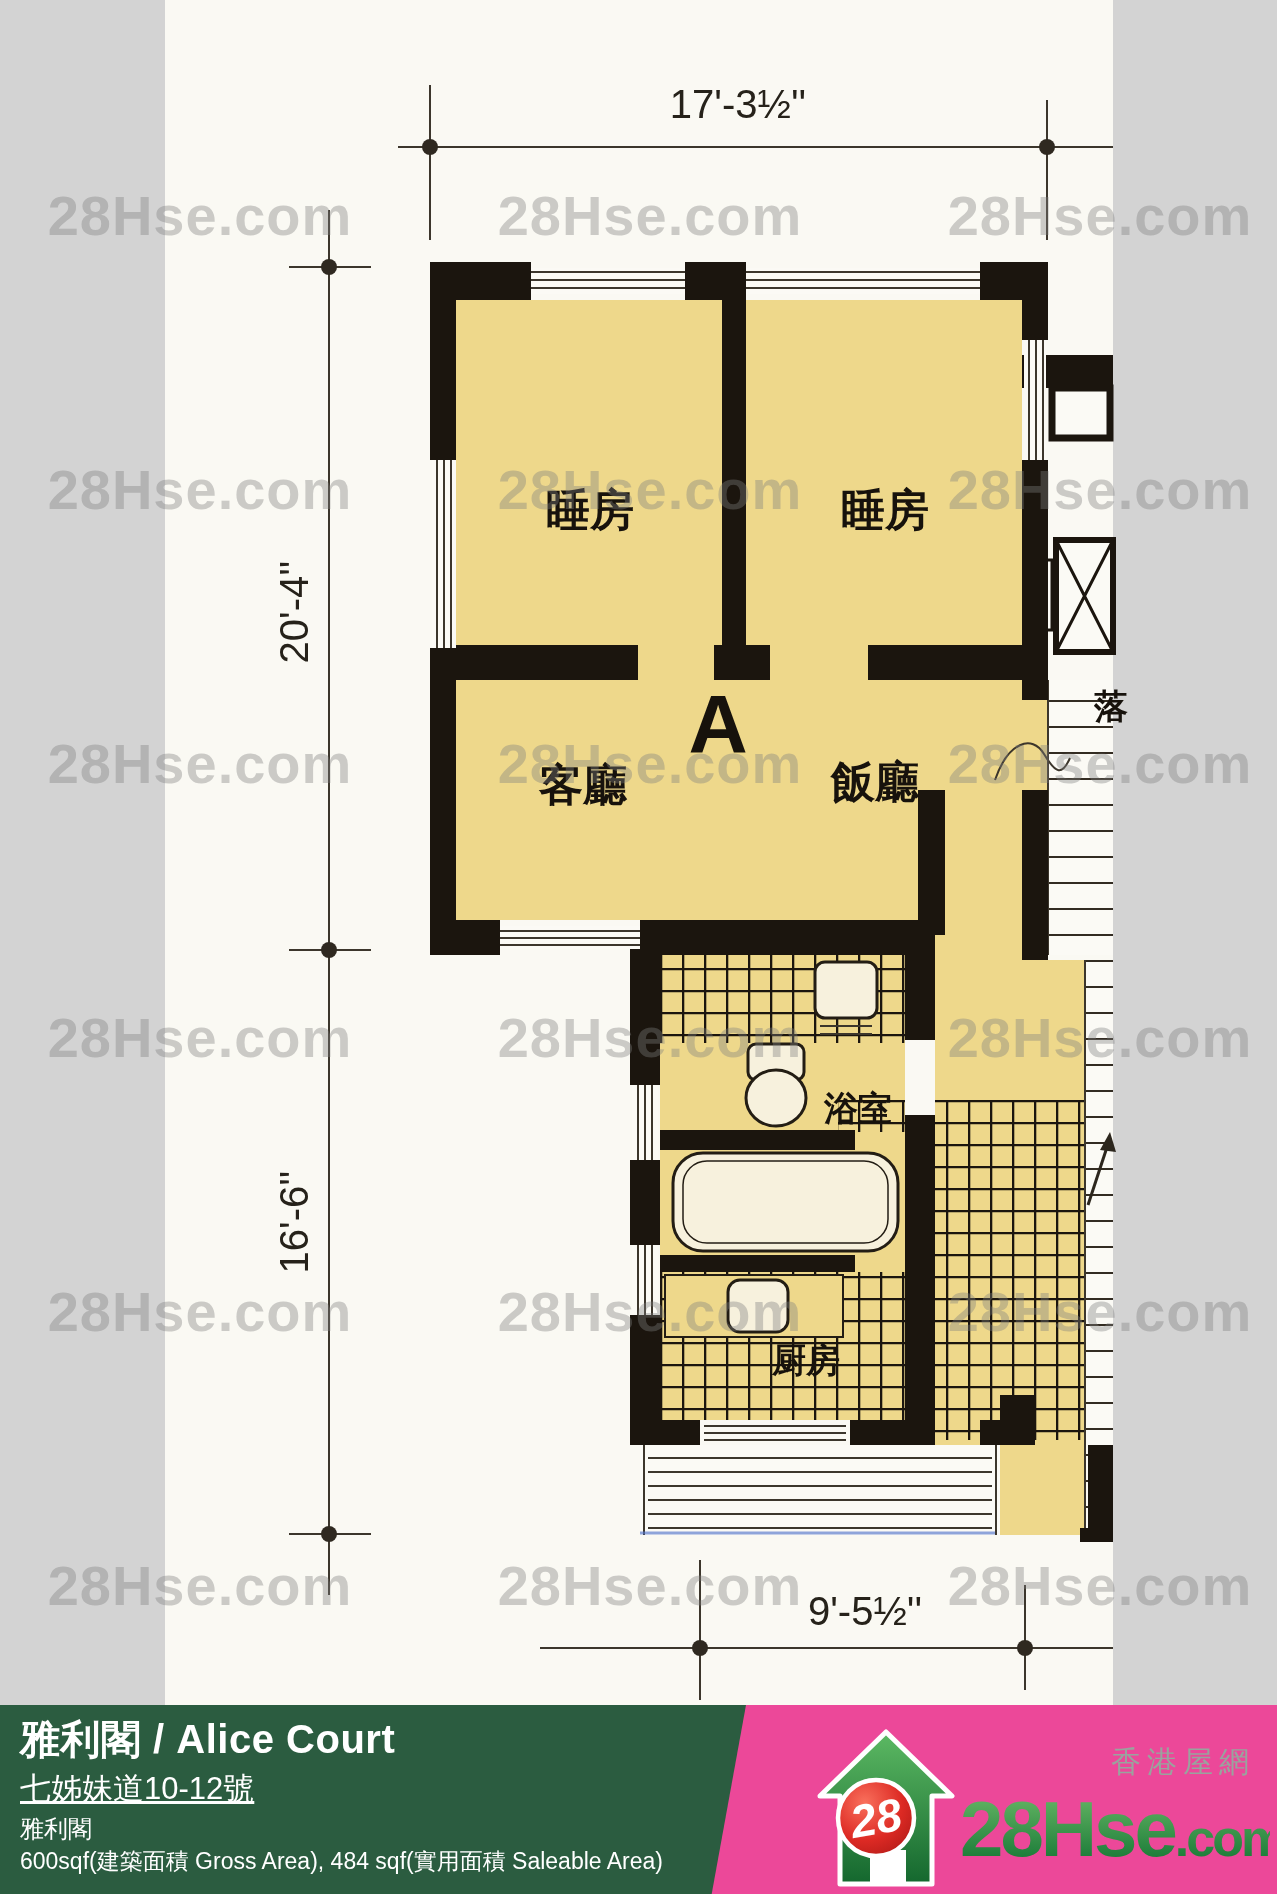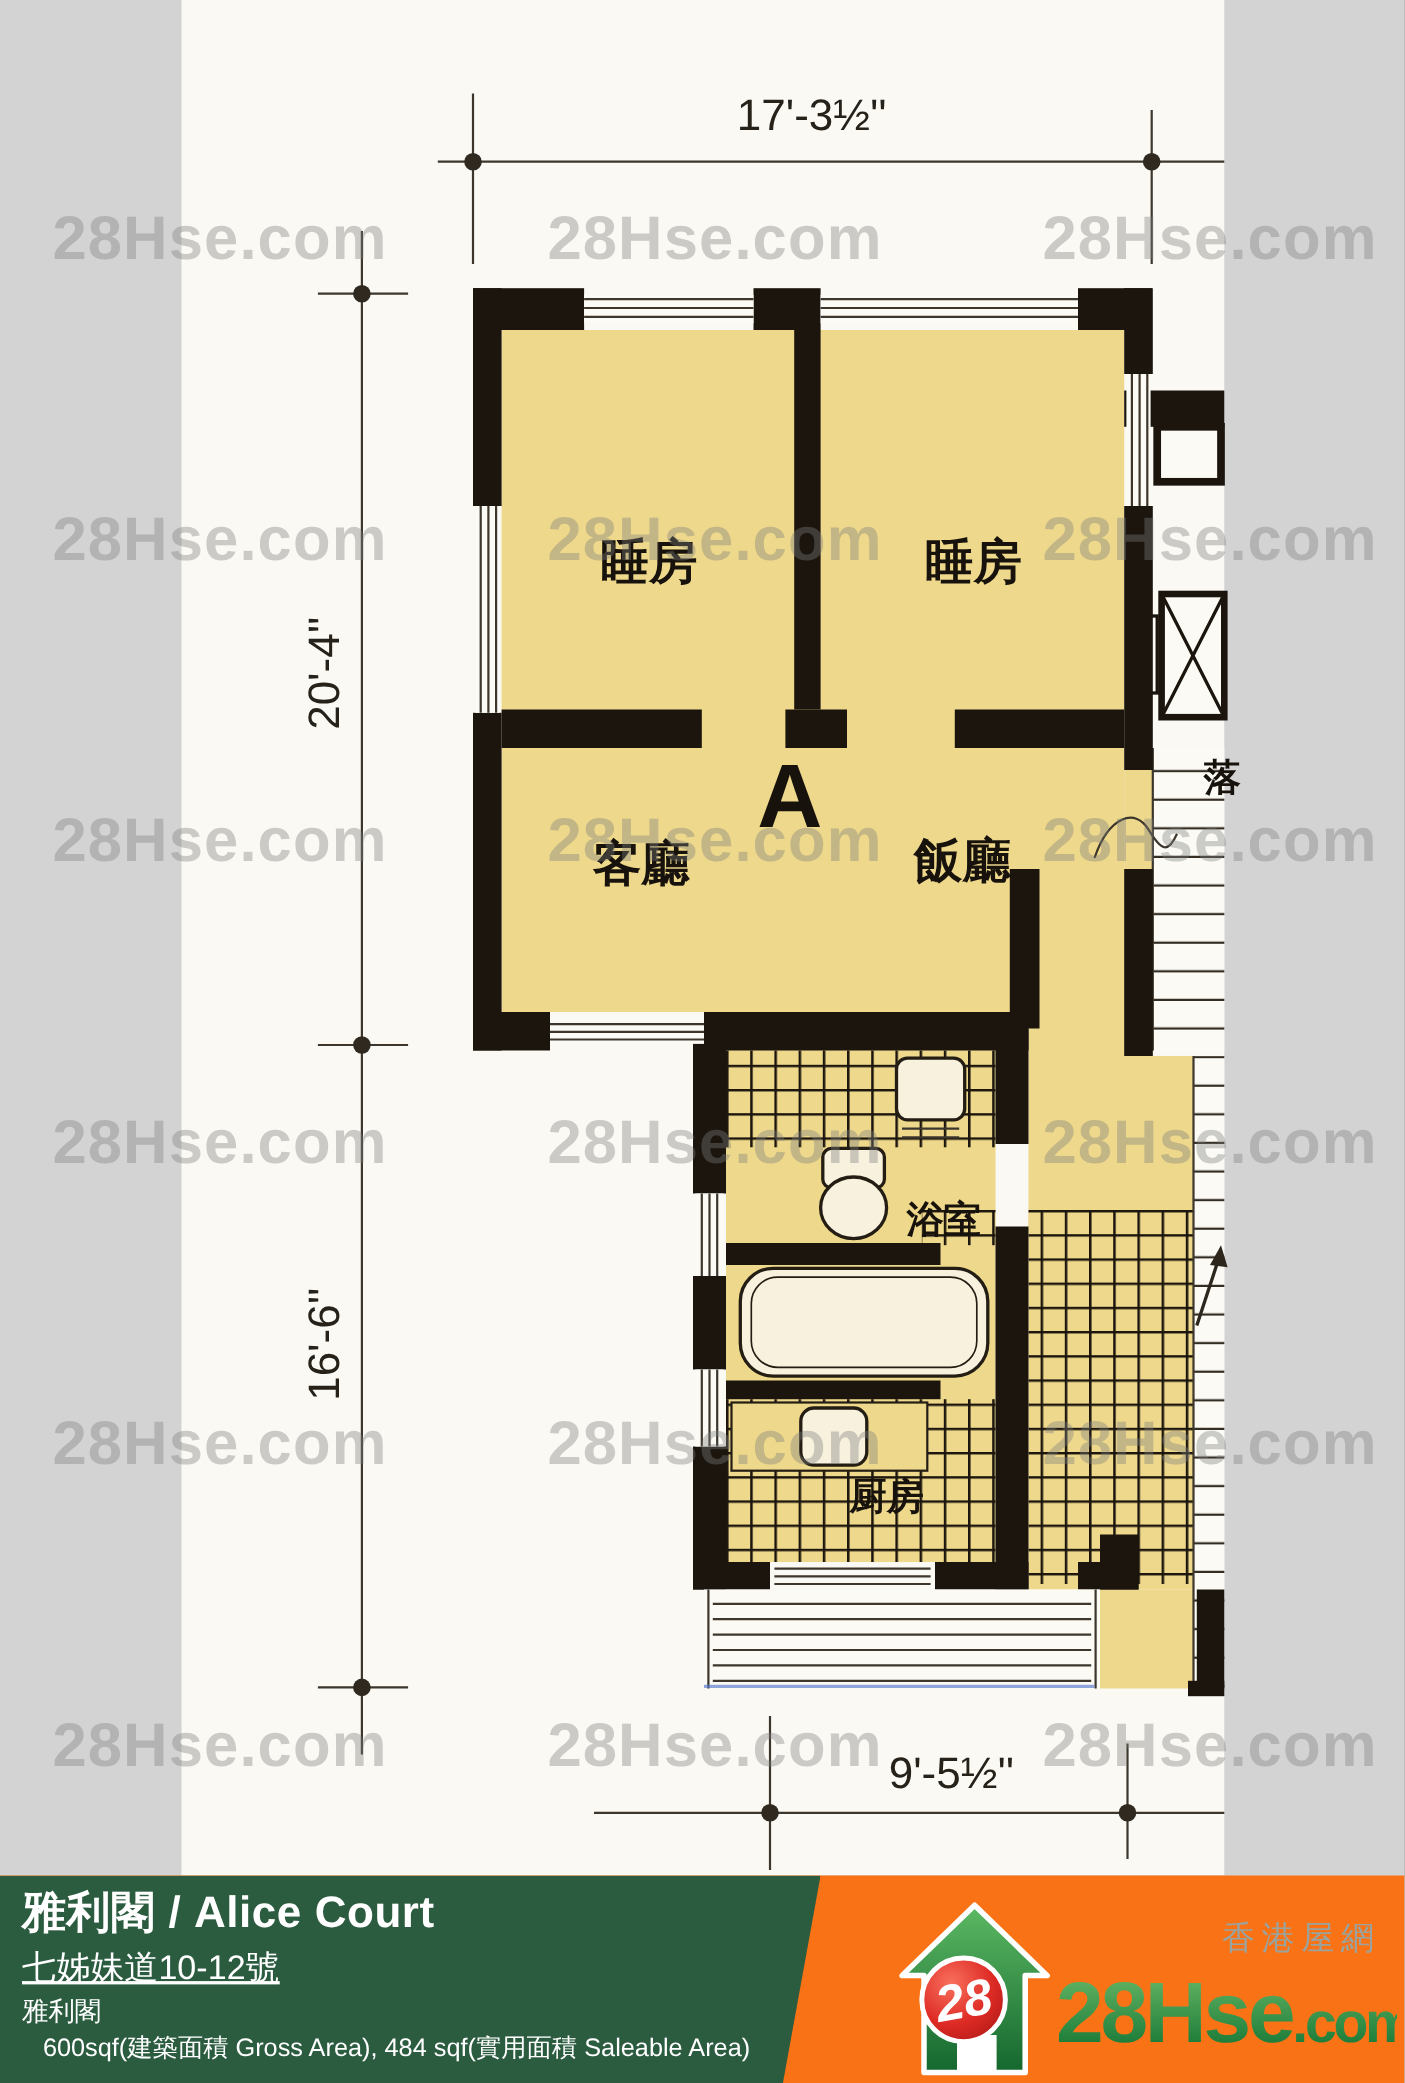--- a/index.html
+++ b/index.html
@@ -1,26 +1,26 @@
 <!DOCTYPE html>
 <html><head>
 <meta charset="utf-8">
 <style>
   html,body{margin:0;padding:0;}
   body{background:#8e8e8e;font-family:"Liberation Sans", sans-serif;}
   .page{position:relative;width:1277px;height:1894px;background:#d3d3d3;overflow:hidden;margin:0 auto;}
   .plan-svg{position:absolute;left:0;top:0;}
-  .bottom-band{position:absolute;left:0;top:1705px;width:1277px;height:189px;background:#f97316;}
+  .bottom-band{position:absolute;left:0;top:1705px;width:1277px;height:189px;background:#ec4899;}
   .green-bar{position:absolute;left:0;top:0;width:746px;height:189px;background:#2b5c40;
              clip-path:polygon(0 0,100% 0,95.4% 100%,0 100%);color:#ffffff;box-sizing:border-box;
              padding:10px 0 0 20px;}
   .gb-title{font-size:40px;font-weight:bold;line-height:48px;letter-spacing:0.5px;}
   .gb-address{font-size:31px;line-height:36px;margin-top:8px;text-decoration:underline;}
   .gb-building{font-size:24px;line-height:28px;margin-top:8px;}
-  .gb-area{font-size:23px;line-height:28px;margin-top:4px;margin-left:19px;}
+  .gb-area{font-size:23px;line-height:28px;margin-top:4px;}
   .logo-svg{position:absolute;left:800px;top:1716px;}
   text{font-family:"Liberation Sans", sans-serif;}
   .wm{font-size:56px;font-weight:bold;fill:rgba(125,125,125,0.38);letter-spacing:1px;}
   .dimtxt{font-size:40px;fill:#26221a;}
   .roomtxt{font-size:44px;font-weight:bold;fill:#17120c;}
   .smalltxt{font-size:34px;font-weight:bold;fill:#17120c;}
   .thin{stroke:#3c362c;stroke-width:2;fill:none;}
   .fixture{fill:#f7f1dd;stroke:#231d14;stroke-width:3;}
 </style>
 </head>

